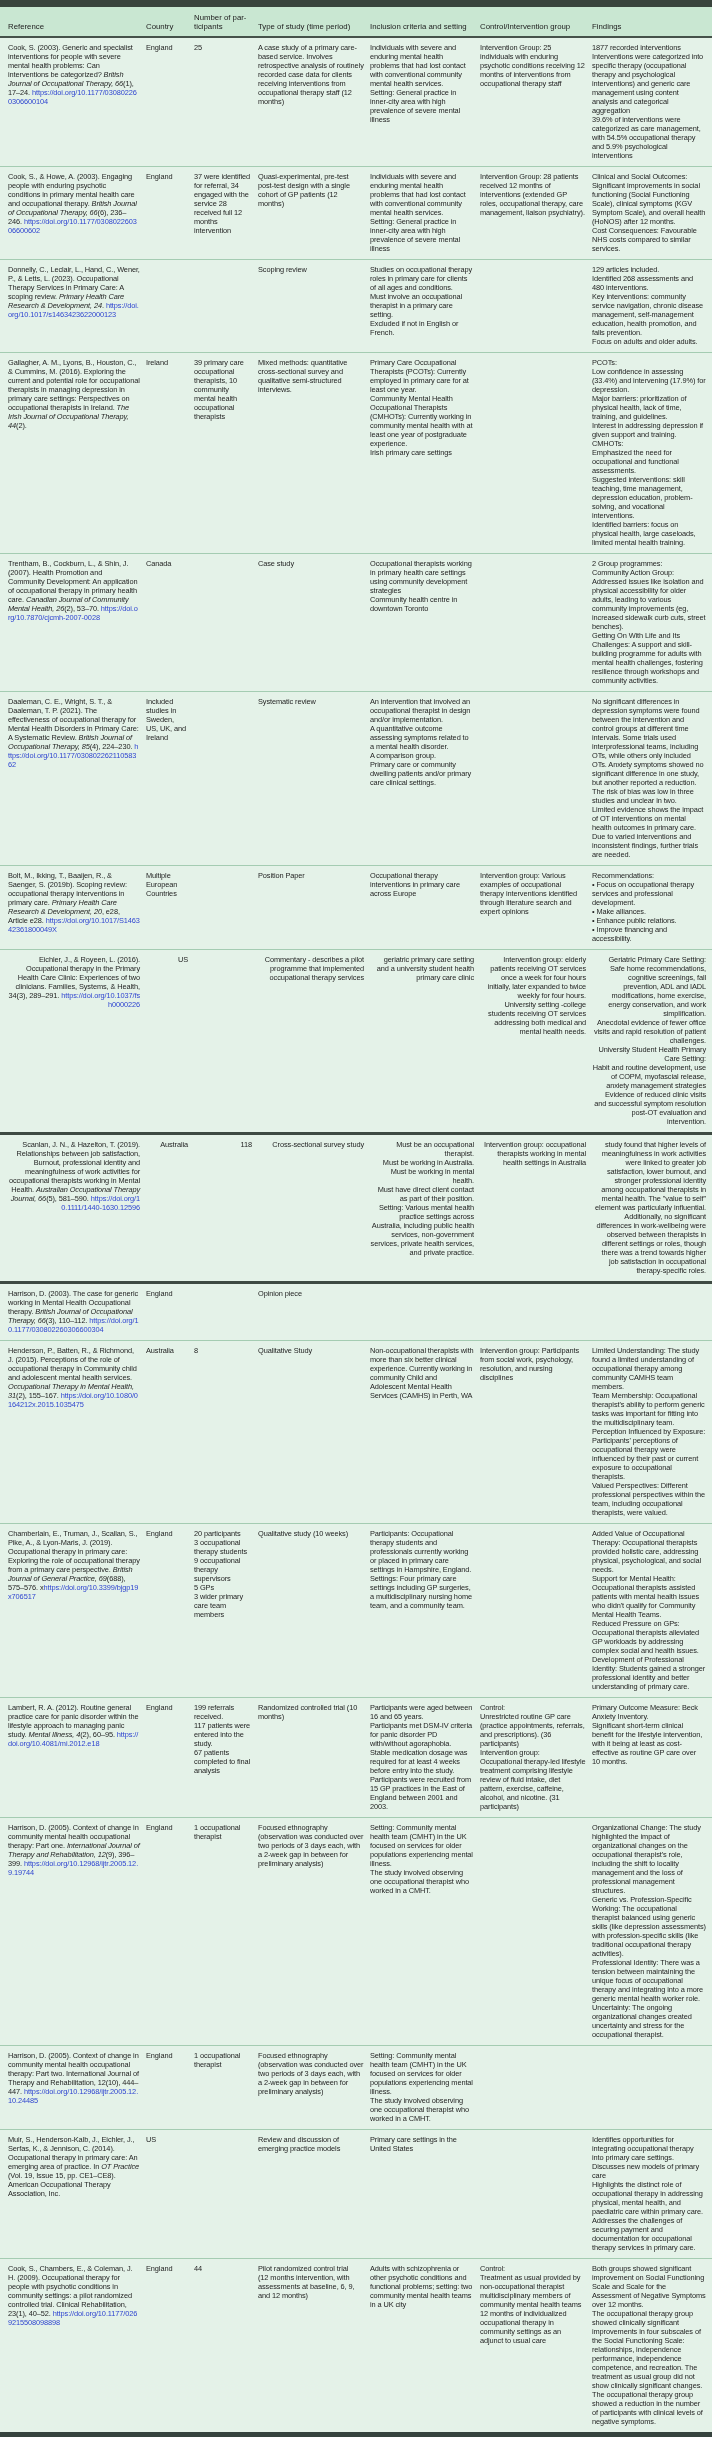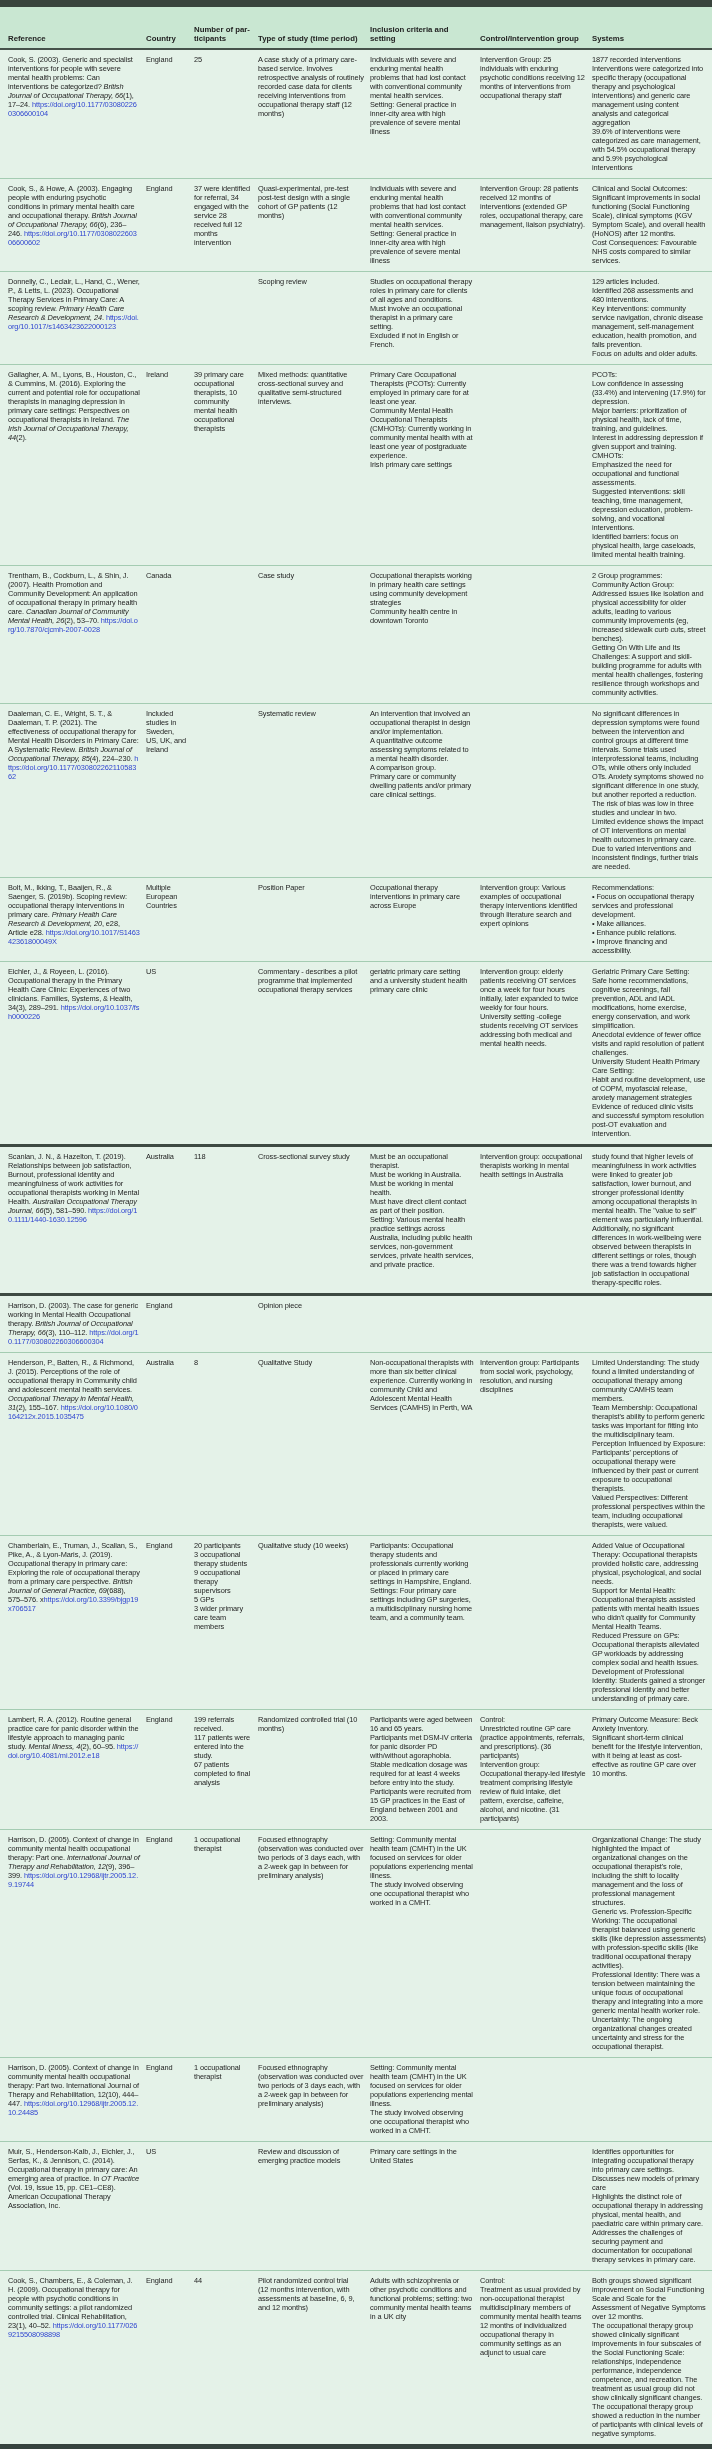--- a/index.html
+++ b/index.html
@@ -13,41 +13,41 @@
   .bottombar { height:5px; background:#36433e; }
   table.review {
     width:712px;
     border-collapse:collapse;
     table-layout:fixed;
     background:#e4f2e8;
   }
   thead th {
     background:#c9e7d2;
     text-align:left;
-    font-weight:bold;
+    font-weight:normal;
     font-size:7.8px;
     line-height:9px;
     color:#222;
     vertical-align:bottom;
-    padding:18px 6px 5px 0;
+    padding:6px 6px 5px 0;
     white-space:pre-line;
     border-bottom:2px solid #45524a;
   }
   thead th:first-child, tbody td:first-child { padding-left:8px;margin-left:12px; }
   tbody td {
     vertical-align:top;
     font-size:7.4px;
     line-height:9px;
     letter-spacing:-0.1px;
     padding:5px 6px 6px 0;
     white-space:pre-line;
     border-top:1px solid #a4ccb2;
     word-wrap:break-word;
   }
-  tbody tr.section-break { border-bottom:3px solid #3d4a42; }
+  tbody tr.section-break { border-bottom:3px solid #3d4a42;text-align:right; }
   tbody tr.section-break + tr td { border-top:none; }
   em[data-name="journal-name"] { }
   a[data-name="doi-link"] {
     color:#2f45d0;
     text-decoration:none;
     word-break:break-all;
   }
 </style>
 </head>
 <body>
@@ -66,21 +66,21 @@
     </colgroup>
     <thead>
       <tr data-name="table-header-row">
         <th data-name="column-header-reference">Reference</th>
         <th data-name="column-header-country">Country</th>
         <th data-name="column-header-participants">Number of par-
 ticipants</th>
         <th data-name="column-header-study-type">Type of study (time period)</th>
         <th data-name="column-header-inclusion">Inclusion criteria and setting</th>
         <th data-name="column-header-control">Control/Intervention group</th>
-        <th data-name="column-header-findings">Systems</th>
+        <th data-name="column-header-findings">Findings</th>
       </tr>
     </thead>
     <tbody data-name="review-table-body">
         <tr data-name="table-row">
           <td data-name="reference-cell"><span data-name="reference-text">Cook, S. (2003). Generic and specialist interventions for people with severe mental health problems: Can interventions be categorized? </span><em data-name="journal-name">British Journal of Occupational Therapy, 66</em><span data-name="reference-text">(1), 17–24. </span><a href="#" data-name="doi-link">https://doi.org/10.1177/030802260306600104</a></td>
           <td data-name="country-cell">England</td>
           <td data-name="participants-cell">25</td>
           <td data-name="study-type-cell">A case study of a primary care-based service. Involves retrospective analysis of routinely recorded case data for clients receiving interventions from occupational therapy staff (12 months)</td>
           <td data-name="inclusion-cell">Individuals with severe and enduring mental health problems that had lost contact with conventional community mental health services.
 Setting: General practice in inner-city area with high prevalence of severe mental illness</td>

